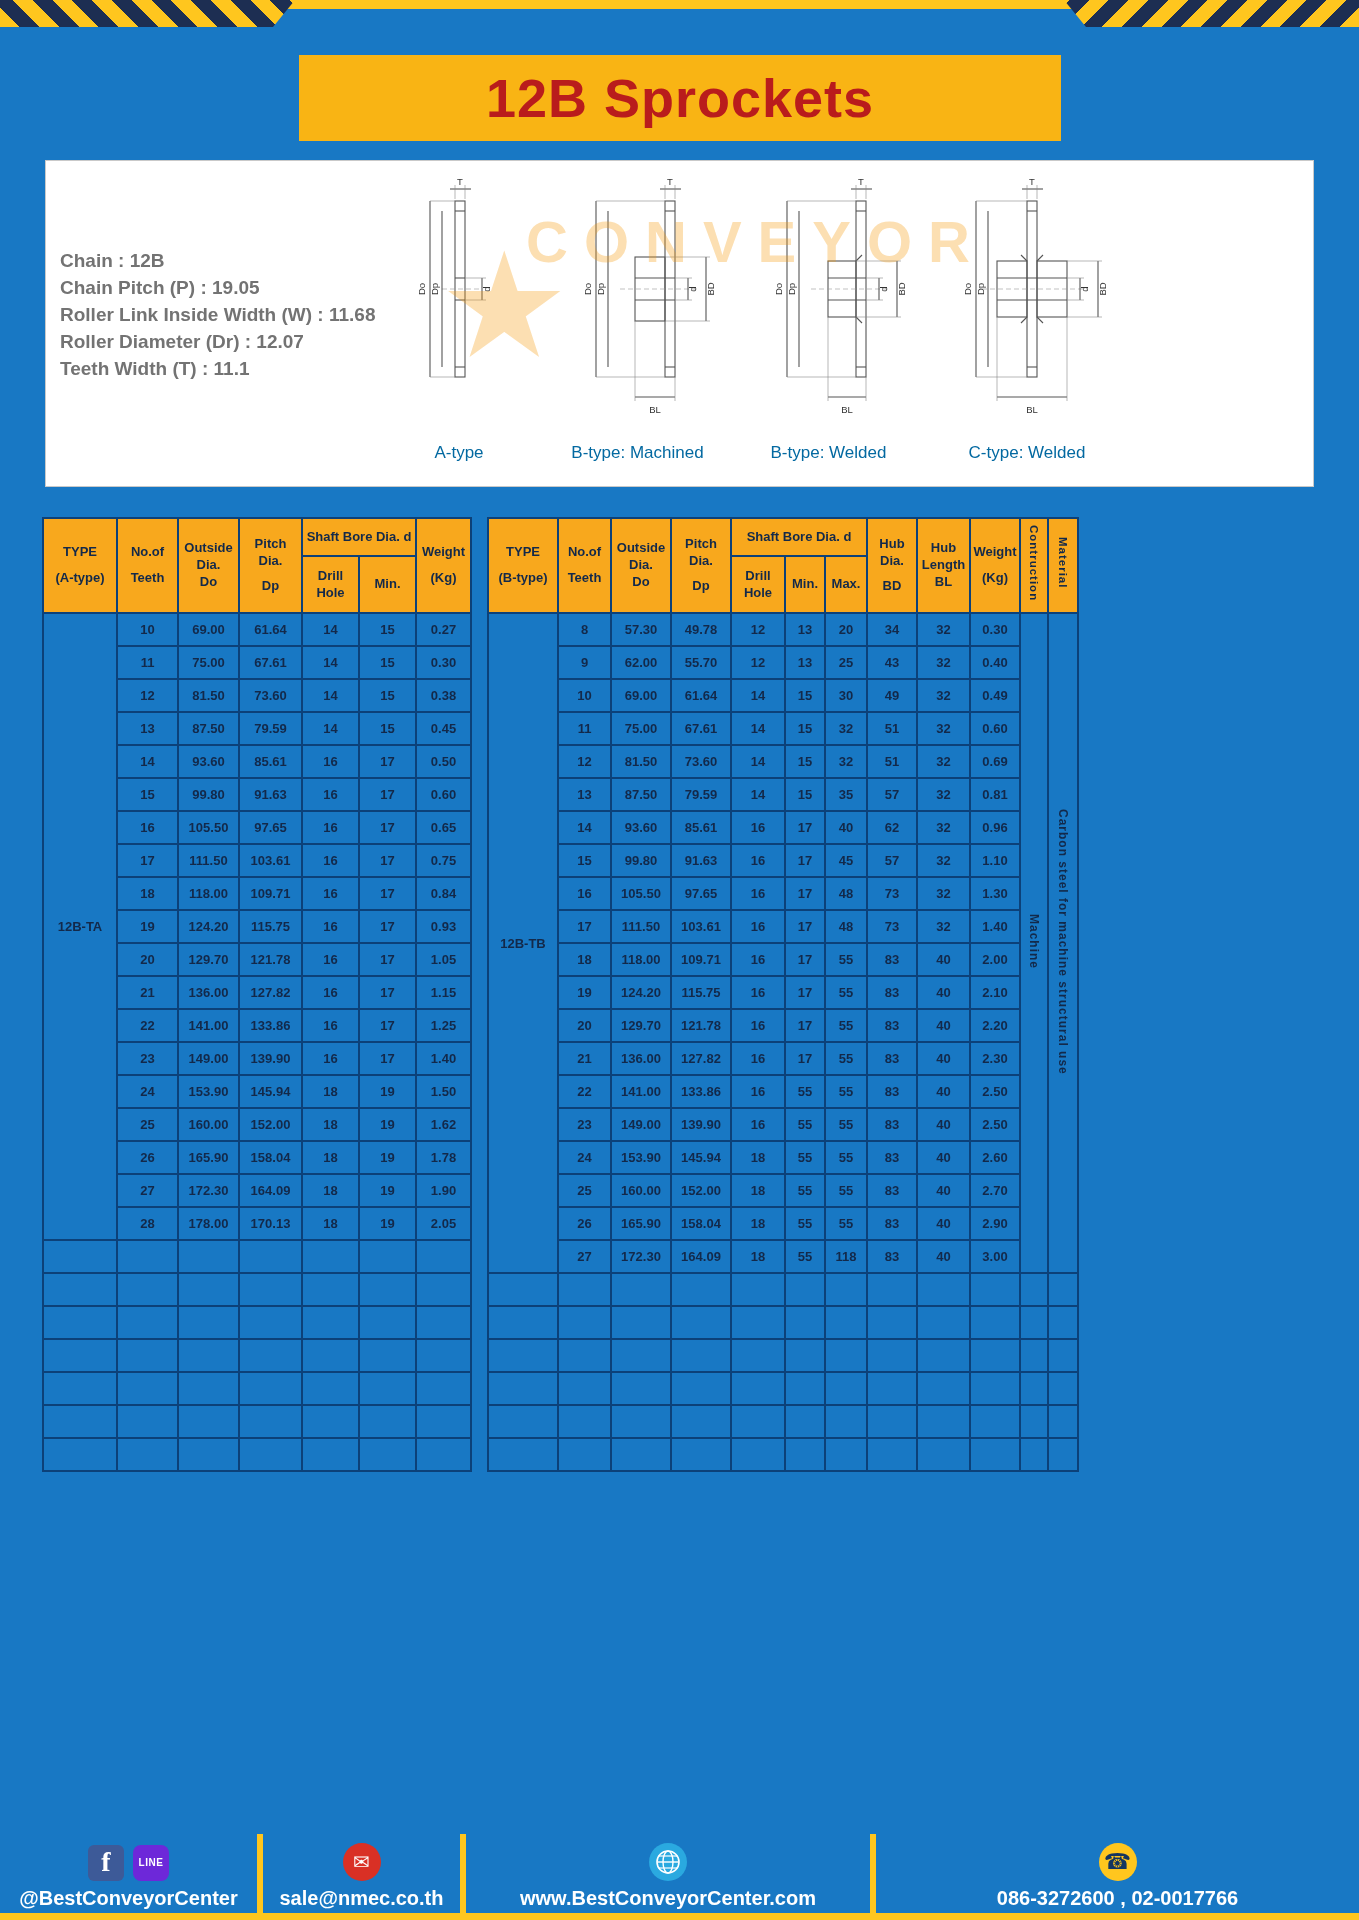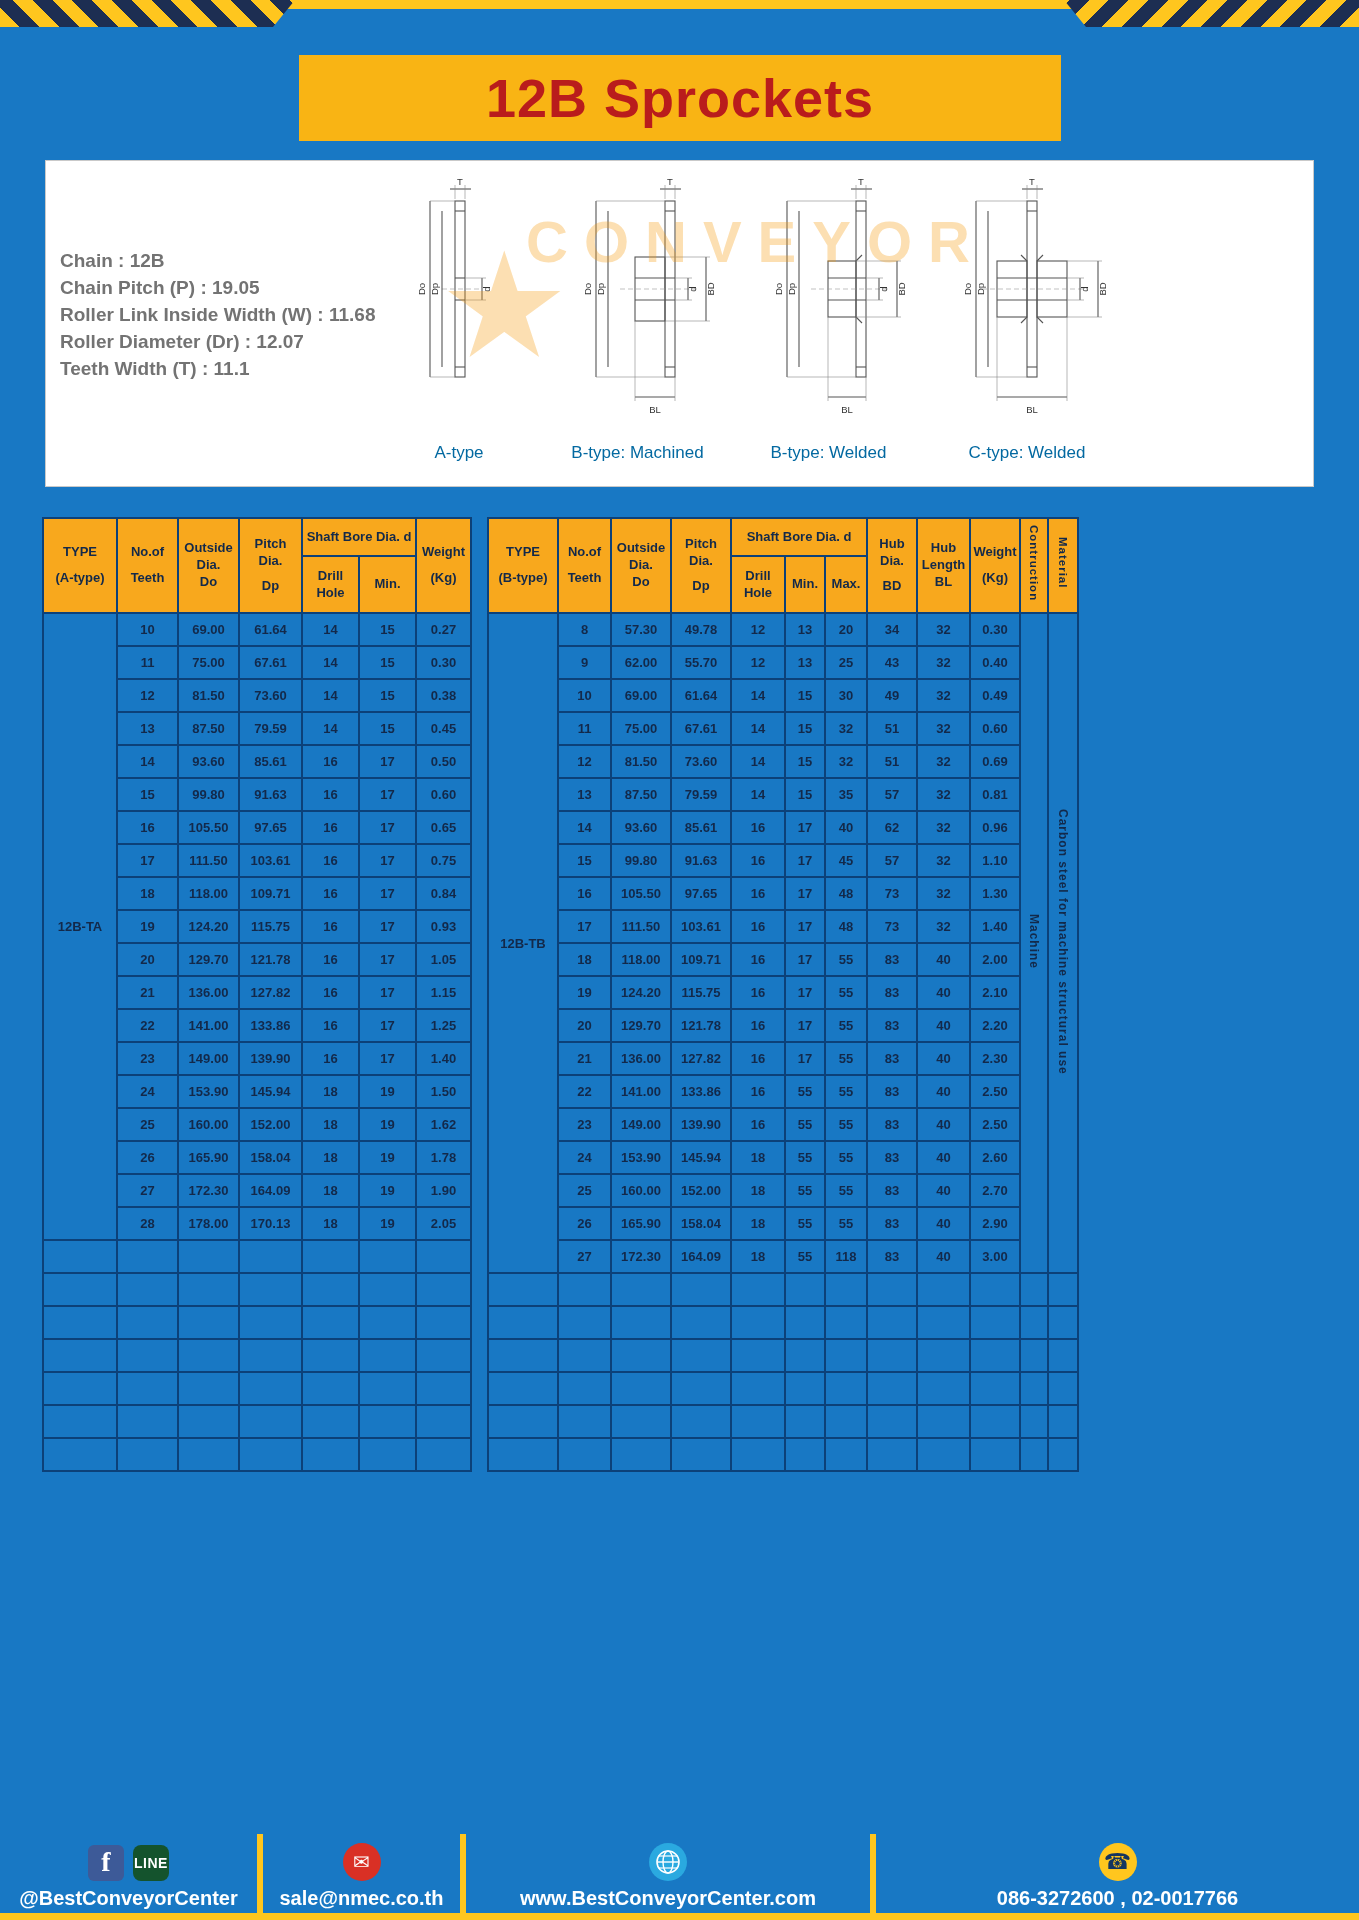--- a/index.html
+++ b/index.html
@@ -60,22 +60,22 @@
 
   
   .footer { position: absolute; left: 0; top: 1834px; width: 1359px; height: 79px; display: flex; align-items: stretch; }
   .fgroup { display: flex; flex-direction: column; align-items: center; justify-content: flex-end; padding-bottom: 3px; }
   .fg1 { width: 257px; } .fg2 { width: 197px; } .fg3 { width: 404px; } .fg4 { flex: 1; }
   .fsep { width: 6px; background: #ffc61e; }
   .ficons { display: flex; gap: 9px; align-items: center; margin-bottom: 6px; }
   .ftext { font-size: 20px; font-weight: bold; color: #ffffff; white-space: nowrap; }
   .icon-fb { width: 36px; height: 36px; border-radius: 6px; background: #3d5a98; color: #fff;
     font-family: "Liberation Serif", serif; font-weight: bold; font-size: 28px; line-height: 34px; text-align: center; }
-  .icon-line { width: 36px; height: 36px; border-radius: 8px; background: #14532d; color: #fff;
-    font-weight: bold; font-size: 14px; line-height: 36px; text-align: center; letter-spacing: 0.5px; }
+  .icon-line { width: 36px; height: 36px; border-radius: 8px; background: #6d28d9; color: #fff;
+    font-weight: bold; font-size: 10px; line-height: 36px; text-align: center; letter-spacing: 0.5px; }
   .icon-round { width: 38px; height: 38px; border-radius: 50%; display: flex; align-items: center; justify-content: center; }
   .icon-mail { background: #d93025; color: #fff; font-size: 20px; }
   .icon-globe { background: #2aa9e0; }
   .icon-phone { background: #ffc61e; color: #14355f; font-size: 22px; }
   .bottom-strip { position: absolute; left: 0; top: 1913px; width: 100%; height: 7px; background: #ffc61e; }
 </style>
 </head>
 <body>
 
 <div class="page">

